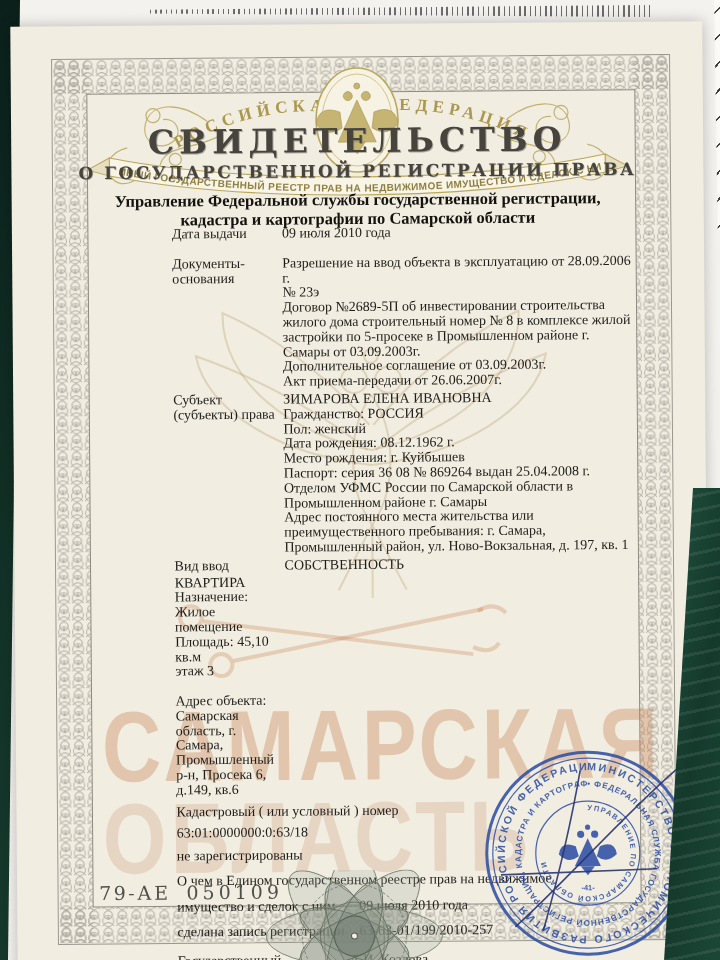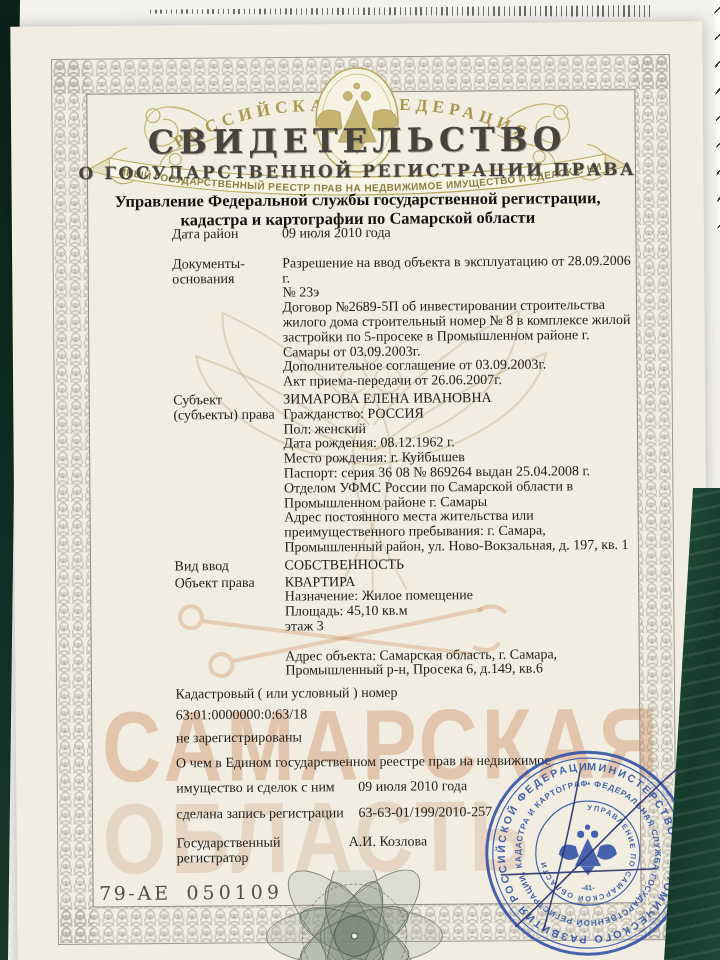--- a/index.html
+++ b/index.html
@@ -162,21 +162,21 @@
 
     <div class="title-wrap">
       <div class="doc-title">СВИДЕТЕЛЬСТВО</div>
       <div class="doc-subtitle">О ГОСУДАРСТВЕННОЙ РЕГИСТРАЦИИ ПРАВА</div>
       <div class="authority">Управление Федеральной службы государственной регистрации,
 кадастра и картографии по Самарской области</div>
     </div>
 
     <div class="fields">
       <div class="row m15">
-        <div class="lbl">Дата район</div>
+        <div class="lbl">Дата выдачи</div>
         <div class="val">09 июля 2010 года</div>
       </div>
       <div class="row m3">
         <div class="lbl">Документы-
 основания</div>
         <div class="val">Разрешение на ввод объекта в эксплуатацию от 28.09.2006 г.
 № 23э
 Договор №2689-5П об инвестировании строительства жилого дома строительный номер № 8 в комплексе жилой застройки по 5-просеке в Промышленном районе г. Самары от 03.09.2003г.
 Дополнительное соглашение от 03.09.2003г.
 Акт приема-передачи от 26.06.2007г.</div>
@@ -190,21 +190,20 @@
 Дата рождения: 08.12.1962 г.
 Место рождения: г. Куйбышев
 Паспорт: серия 36 08 № 869264 выдан 25.04.2008 г. Отделом УФМС России по Самарской области в Промышленном районе г. Самары
 Адрес постоянного места жительства или преимущественного пребывания: г. Самара, Промышленный район, ул. Ново-Вокзальная, д. 197, кв. 1</div>
       </div>
       <div class="row m2">
         <div class="lbl">Вид ввод</div>
         <div class="val">СОБСТВЕННОСТЬ</div>
       </div>
       <div class="row m8">
-        <div class="lbl">Объект права</div>
         <div class="val">КВАРТИРА
 Назначение: Жилое помещение
 Площадь: 45,10 кв.м
 этаж 3
 
 Адрес объекта: Самарская область, г. Самара,
 Промышленный р-н, Просека 6, д.149, кв.6</div>
       </div>
 
       <div class="m6">Кадастровый ( или  условный ) номер</div>

